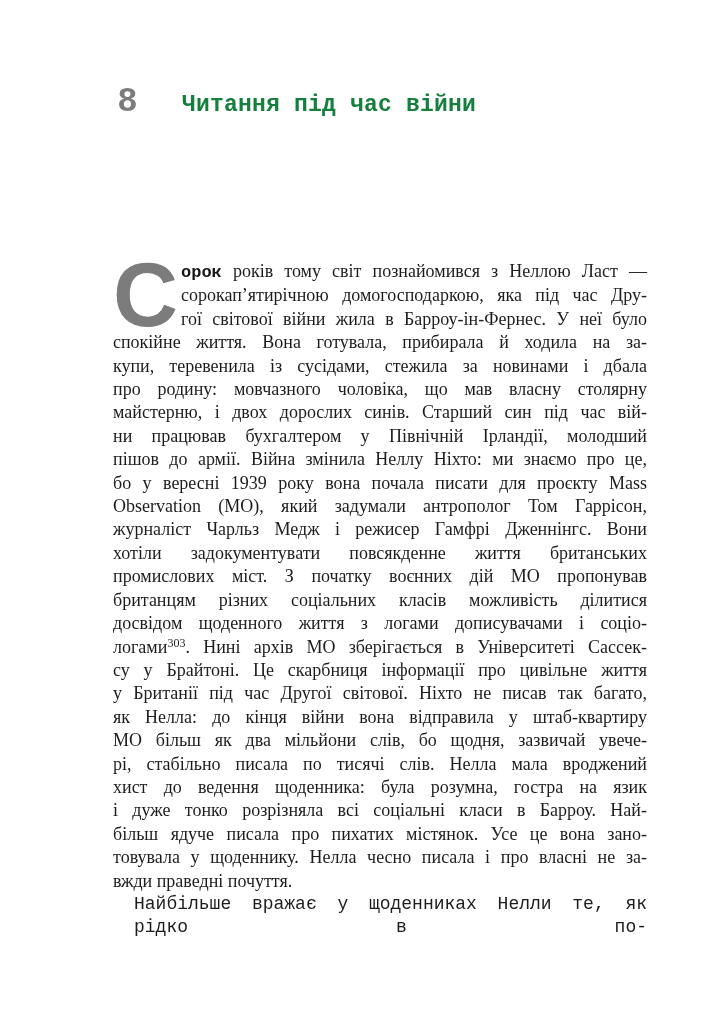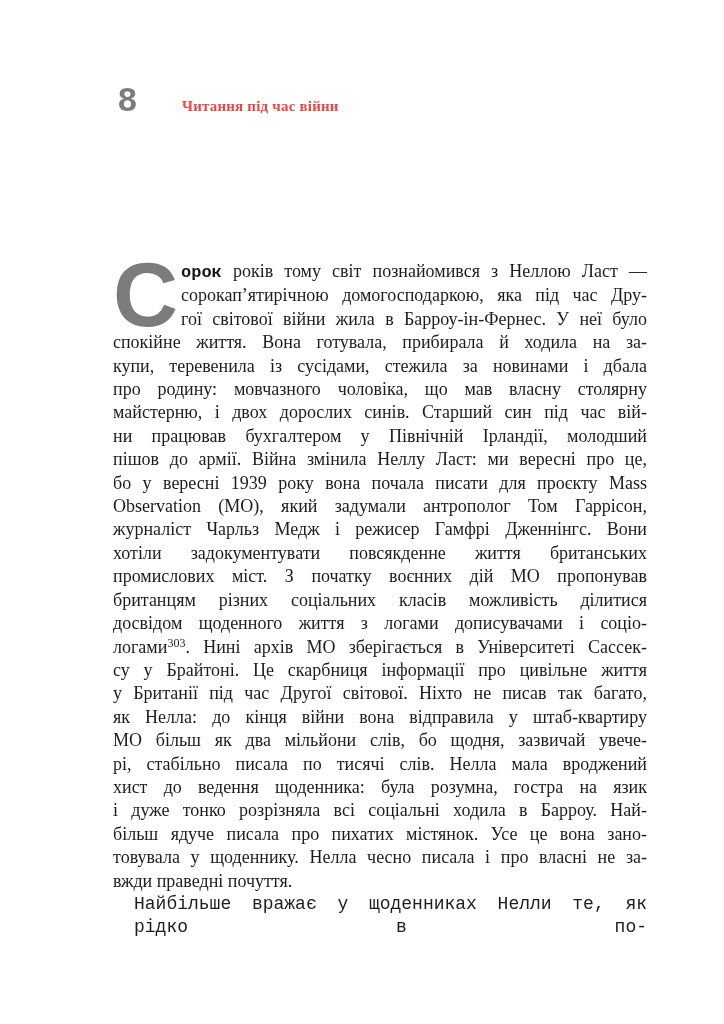--- a/index.html
+++ b/index.html
@@ -20,25 +20,25 @@
     gap: 45px;
   }
   .chapter-num {
     font-family: "Liberation Sans", sans-serif;
     font-weight: 700;
     font-size: 34px;
     line-height: 1;
     color: #7c7c7c;
   }
   .chapter-title {
-    font-family: Liberation Serif, serif;
+    font-family: Liberation Mono, monospace;
     font-weight: 700;
-    font-size: 15px;
+    font-size: 23px;
     line-height: 1;
-    color: #ef4444;
+    color: #15803d;
     letter-spacing: 0.2px;
   }
   .body-block {
     position: absolute;
     left: 113px;
     top: 260px;
     width: 534px;
     font-size: 18px;
     line-height: 23.4px;
     color: #1d1d1d;
@@ -88,36 +88,36 @@
     <div class="dropcap">С</div>
 
     <div class="ln"><span class="lead-bold">орок</span> <span>років тому світ познайомився з Неллою Ласт —</span></div>
     <div class="ln">сорокап’ятирічною домогосподаркою, яка під час Дру-</div>
     <div class="ln">гої світової війни жила в Барроу-ін-Фернес. У неї було</div>
     <div class="ln">спокійне життя. Вона готувала, прибирала й ходила на за-</div>
     <div class="ln">купи, теревенила із сусідами, стежила за новинами і дбала</div>
     <div class="ln">про родину: мовчазного чоловіка, що мав власну столярну</div>
     <div class="ln">майстерню, і двох дорослих синів. Старший син під час вій-</div>
     <div class="ln">ни працював бухгалтером у Північній Ірландії, молодший</div>
-    <div class="ln">пішов до армії. Війна змінила Неллу Ласт: ми вересні про це,</div>
+    <div class="ln">пішов до армії. Війна змінила Неллу Ніхто: ми знаємо про це,</div>
     <div class="ln">бо у вересні 1939 року вона почала писати для проєкту Mass</div>
     <div class="ln">Observation (МО), який задумали антрополог Том Гаррісон,</div>
     <div class="ln">журналіст Чарльз Медж і режисер Гамфрі Дженнінгс. Вони</div>
     <div class="ln">хотіли задокументувати повсякденне життя британських</div>
     <div class="ln">промислових міст. З початку воєнних дій МО пропонував</div>
     <div class="ln">британцям різних соціальних класів можливість ділитися</div>
     <div class="ln">досвідом щоденного життя з логами дописувачами і соціо-</div>
     <div class="ln"><span>логами</span><sup class="fn-ref">303</sup><span>. Нині архів МО зберігається в Університеті Сассек-</span></div>
     <div class="ln">су у Брайтоні. Це скарбниця інформації про цивільне життя</div>
     <div class="ln">у Британії під час Другої світової. Ніхто не писав так багато,</div>
     <div class="ln">як Нелла: до кінця війни вона відправила у штаб-квартиру</div>
     <div class="ln">МО більш як два мільйони слів, бо щодня, зазвичай увече-</div>
     <div class="ln">рі, стабільно писала по тисячі слів. Нелла мала вроджений</div>
     <div class="ln">хист до ведення щоденника: була розумна, гостра на язик</div>
-    <div class="ln">і дуже тонко розрізняла всі соціальні ходила в Барроу. Най-</div>
+    <div class="ln">і дуже тонко розрізняла всі соціальні класи в Барроу. Най-</div>
     <div class="ln">більш ядуче писала про пихатих містянок. Усе це вона зано-</div>
     <div class="ln">товувала у щоденнику. Нелла чесно писала і про власні не за-</div>
     <div class="ln end">вжди праведні почуття.</div>
 
     <div class="ln ind">Найбільше вражає у щоденниках Нелли те, як рідко в по-</div>
   </div>
 
 </div>
 
 </body></html>

